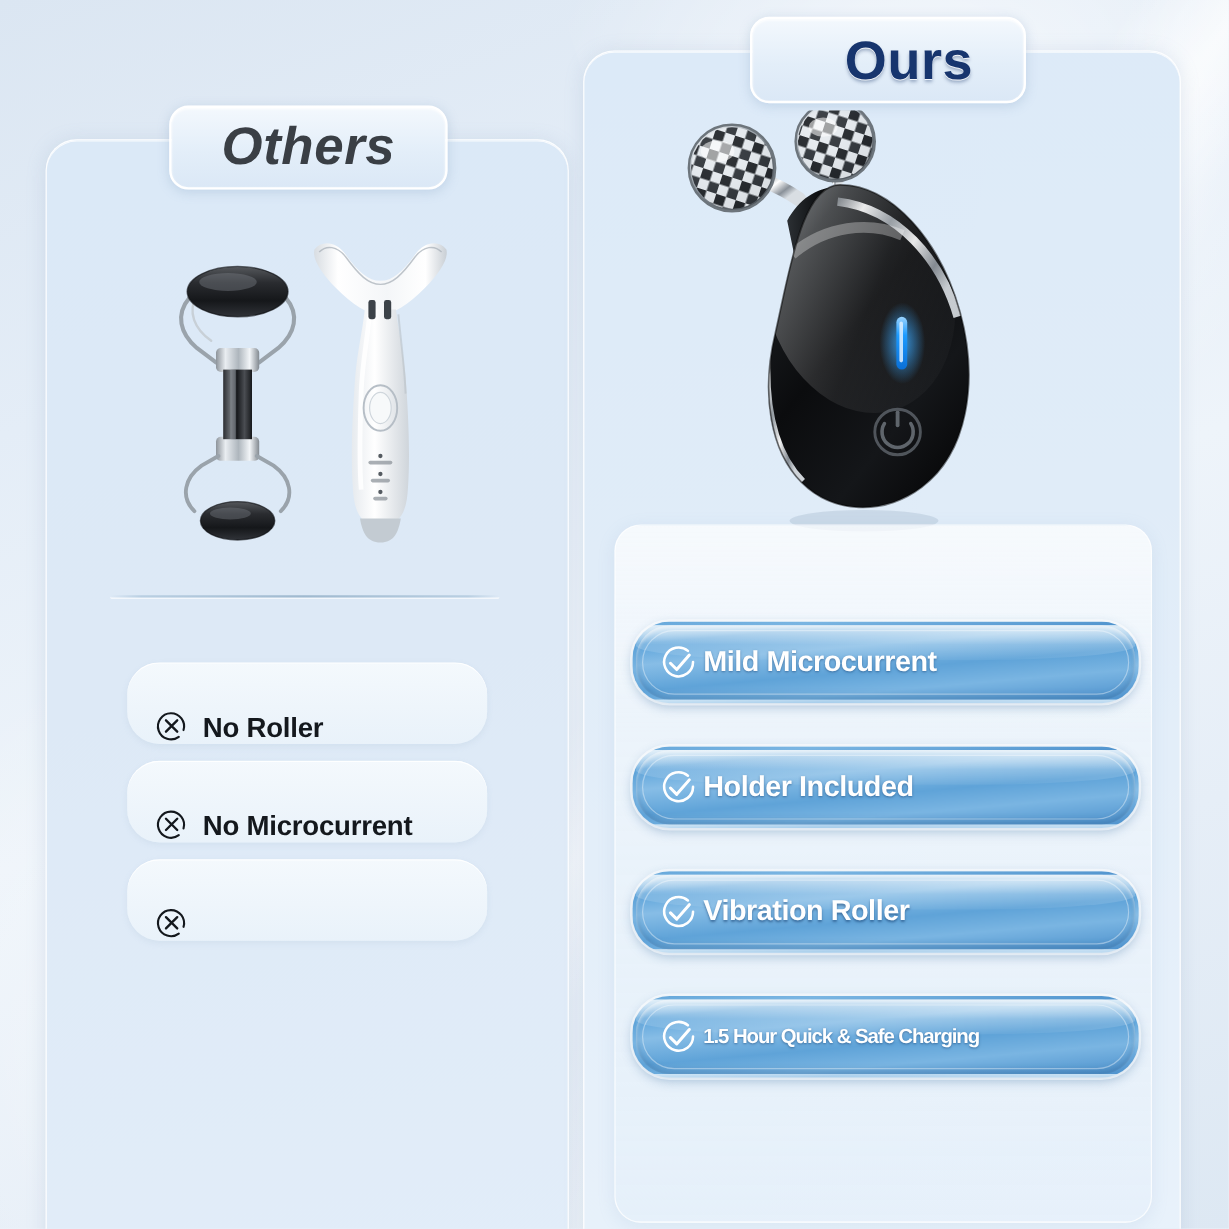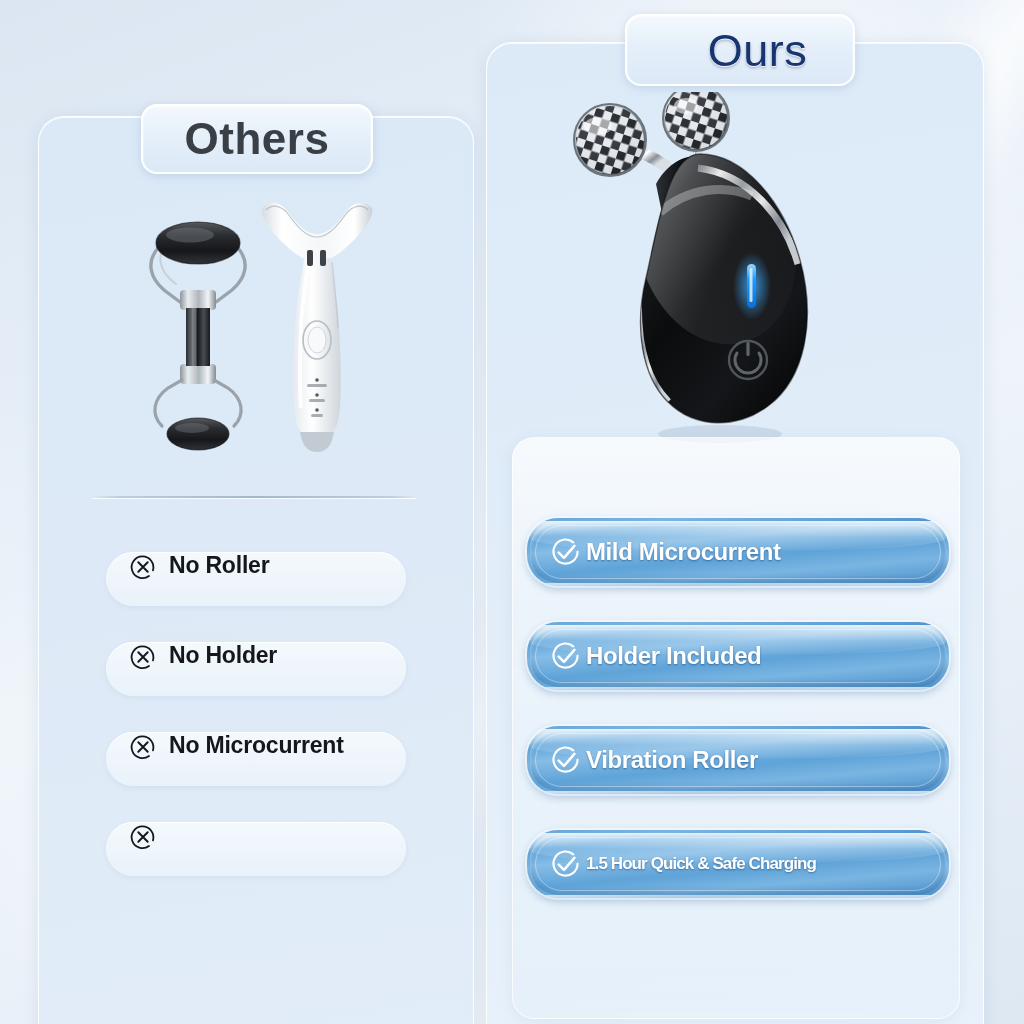--- a/index.html
+++ b/index.html
@@ -56,45 +56,45 @@
   
   .badge{
     position:absolute;
     display:flex;align-items:center;justify-content:center;
     border-radius:16px;
     border:2px solid #ffffff;
     box-shadow:0 2px 10px rgba(120,150,185,.28), inset 0 1px 2px rgba(255,255,255,.9);
     background:linear-gradient(180deg,#f3f8fd 0%, #e3eef9 55%, #dbe8f6 100%);
     z-index:6;
   }
-  .badge-others{ left:141px;top:104px;width:228px;height:66px; }
+  .badge-others{ left:141px;top:88px;width:228px;height:66px;font-style:italic; }
   .badge-ours{ left:625px;top:14px;width:226px;height:68px; }
   .badge-others .badge-txt{
     font-size:44px;font-weight:700;color:#3a3f45;letter-spacing:.5px;line-height:1;
   }
   .badge-ours .badge-txt{
-    font-size:45px;font-weight:400;line-height:1;letter-spacing:.5px;
+    font-size:45px;font-weight:700;line-height:1;letter-spacing:.5px;
     color:#17356e;
     text-shadow:0 1px 0 rgba(255,255,255,.85), 0 2px 3px rgba(20,48,100,.35);
     margin-left:35px;
   }
 
   
   .divider{
     position:absolute;left:92px;top:496px;width:324px;height:2px;
     background:linear-gradient(90deg, rgba(255,255,255,0) 0%, #b9cfe2 8%, #9fb9cf 50%, #b9cfe2 92%, rgba(255,255,255,0) 100%);
     border-radius:2px;
     box-shadow:0 1px 0 rgba(255,255,255,.85);
   }
 
   
   .others-list{position:absolute;left:106px;top:552px;width:300px;}
   .other-row{
-    position:relative;display:flex;align-items:flex-start;
-    height:54px;margin-bottom:36px;
+    position:relative;display:flex;align-items:flex-end;
+    height:68px;margin-bottom:14px;
     border-radius:27px;padding-left:22px;
     background:linear-gradient(180deg,#f4f9fd 0%, #eef5fb 55%, #e9f2fa 100%);
     box-shadow:0 2px 5px rgba(150,175,200,.16), inset 0 1px 0 rgba(255,255,255,.9);
   }
   .other-row .ic{width:30px;height:30px;flex:0 0 30px;display:block;}
   .other-row .lbl{
     margin-left:11px;font-size:23px;font-weight:700;color:#14181d;
     white-space:nowrap;letter-spacing:-.2px;
   }
 
@@ -247,27 +247,20 @@
   <div class="others-list">
 
     <div class="other-row">
       <svg class="ic" viewBox="0 0 32 32">
         <path d="M26.6 19.6 A11.6 11.6 0 1 0 22.4 25.6" fill="none" stroke="#14181d" stroke-width="1.9" stroke-linecap="round"></path>
         <path d="M11 11 L21 21 M21 11 L11 21" fill="none" stroke="#14181d" stroke-width="2.1" stroke-linecap="round"></path>
       </svg>
       <span class="lbl">No Roller</span>
     </div>
 
-    <div class="other-row">
-      <svg class="ic" viewBox="0 0 32 32">
-        <path d="M26.6 19.6 A11.6 11.6 0 1 0 22.4 25.6" fill="none" stroke="#14181d" stroke-width="1.9" stroke-linecap="round"></path>
-        <path d="M11 11 L21 21 M21 11 L11 21" fill="none" stroke="#14181d" stroke-width="2.1" stroke-linecap="round"></path>
-      </svg>
-      <span class="lbl">No Holder</span>
-    </div>
 
     <div class="other-row">
       <svg class="ic" viewBox="0 0 32 32">
         <path d="M26.6 19.6 A11.6 11.6 0 1 0 22.4 25.6" fill="none" stroke="#14181d" stroke-width="1.9" stroke-linecap="round"></path>
         <path d="M11 11 L21 21 M21 11 L11 21" fill="none" stroke="#14181d" stroke-width="2.1" stroke-linecap="round"></path>
       </svg>
       <span class="lbl">No Microcurrent</span>
     </div>
 
 

